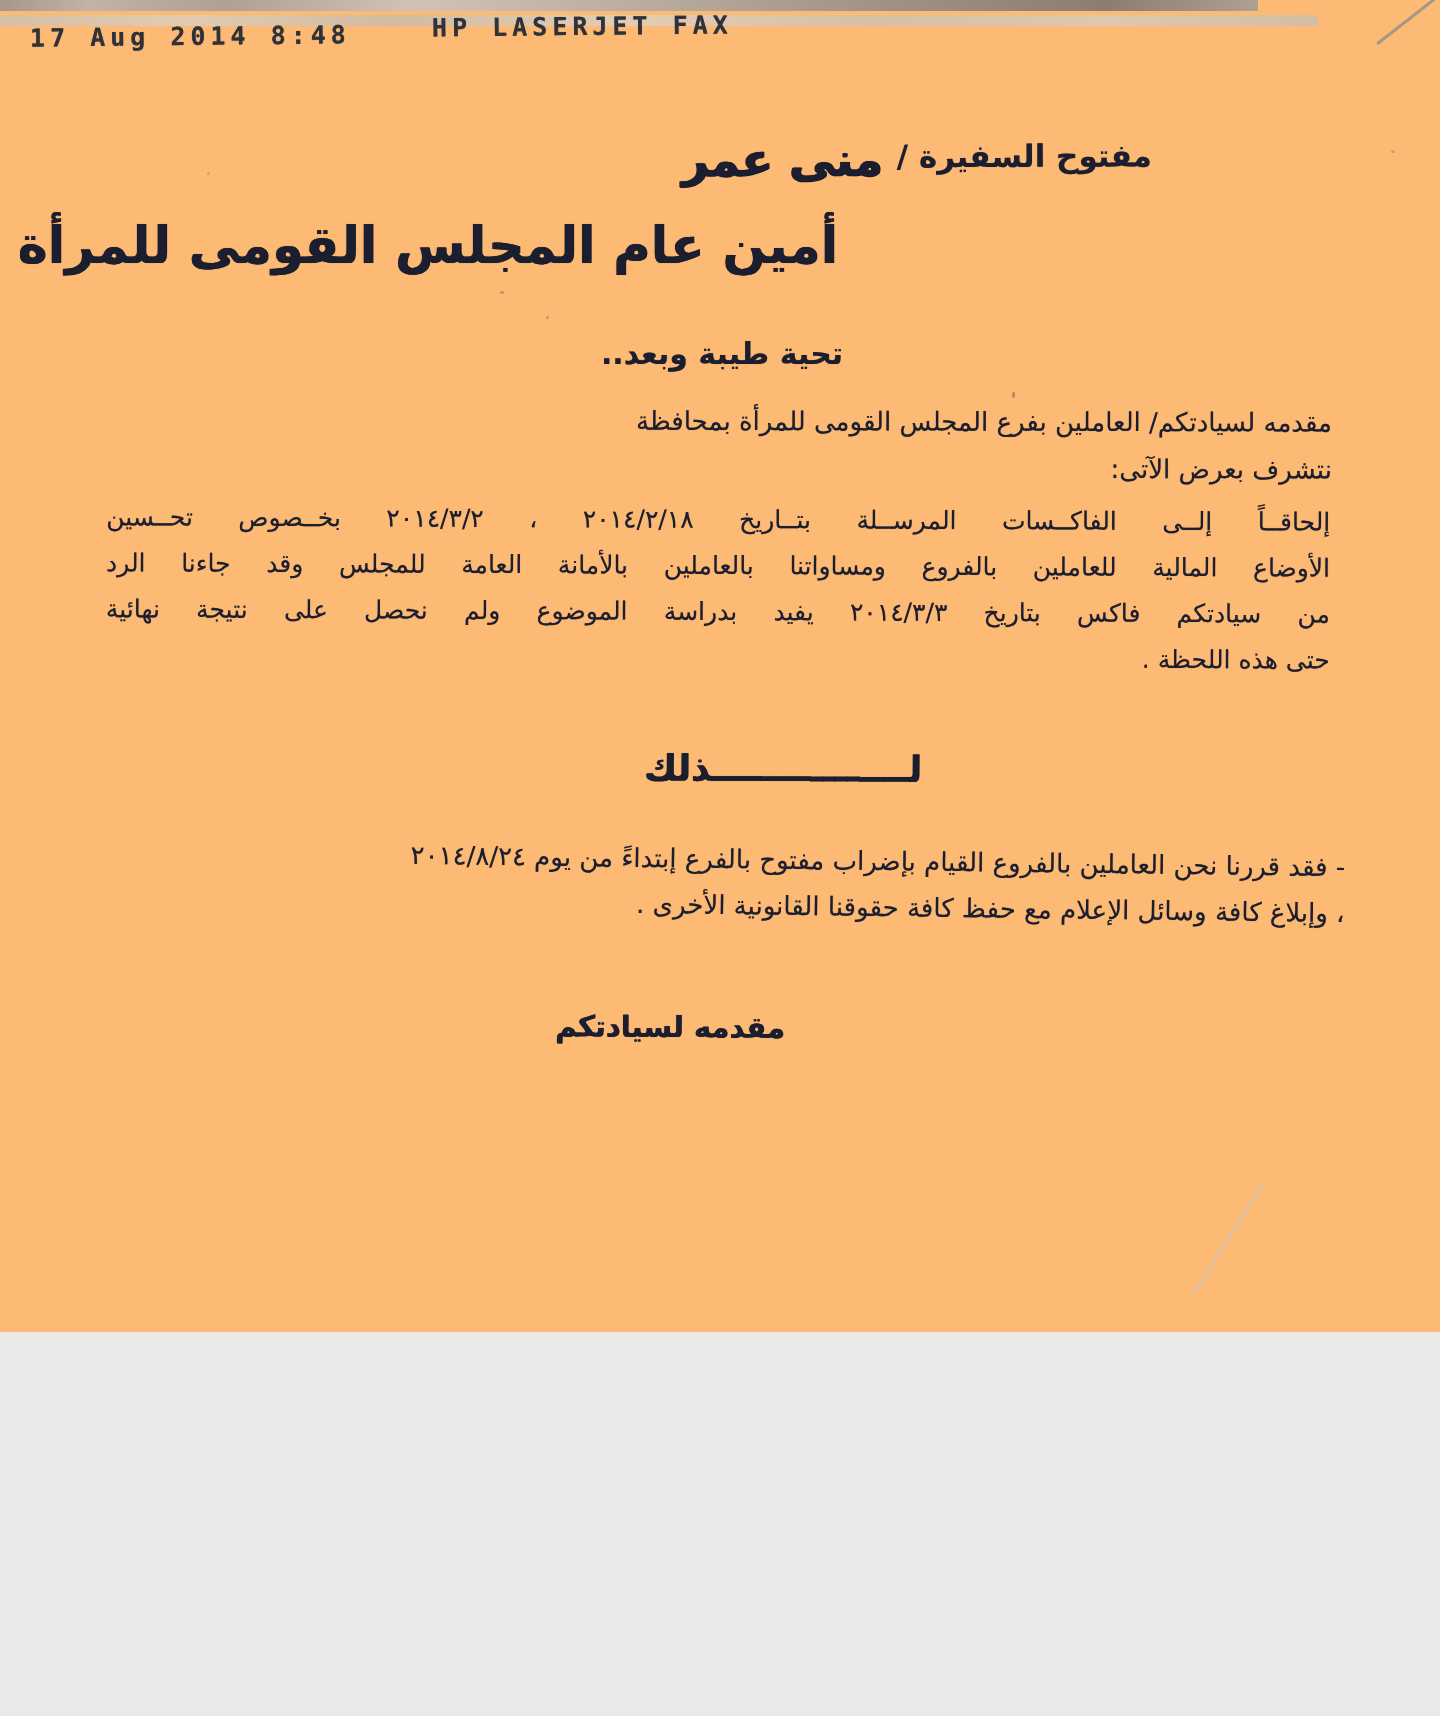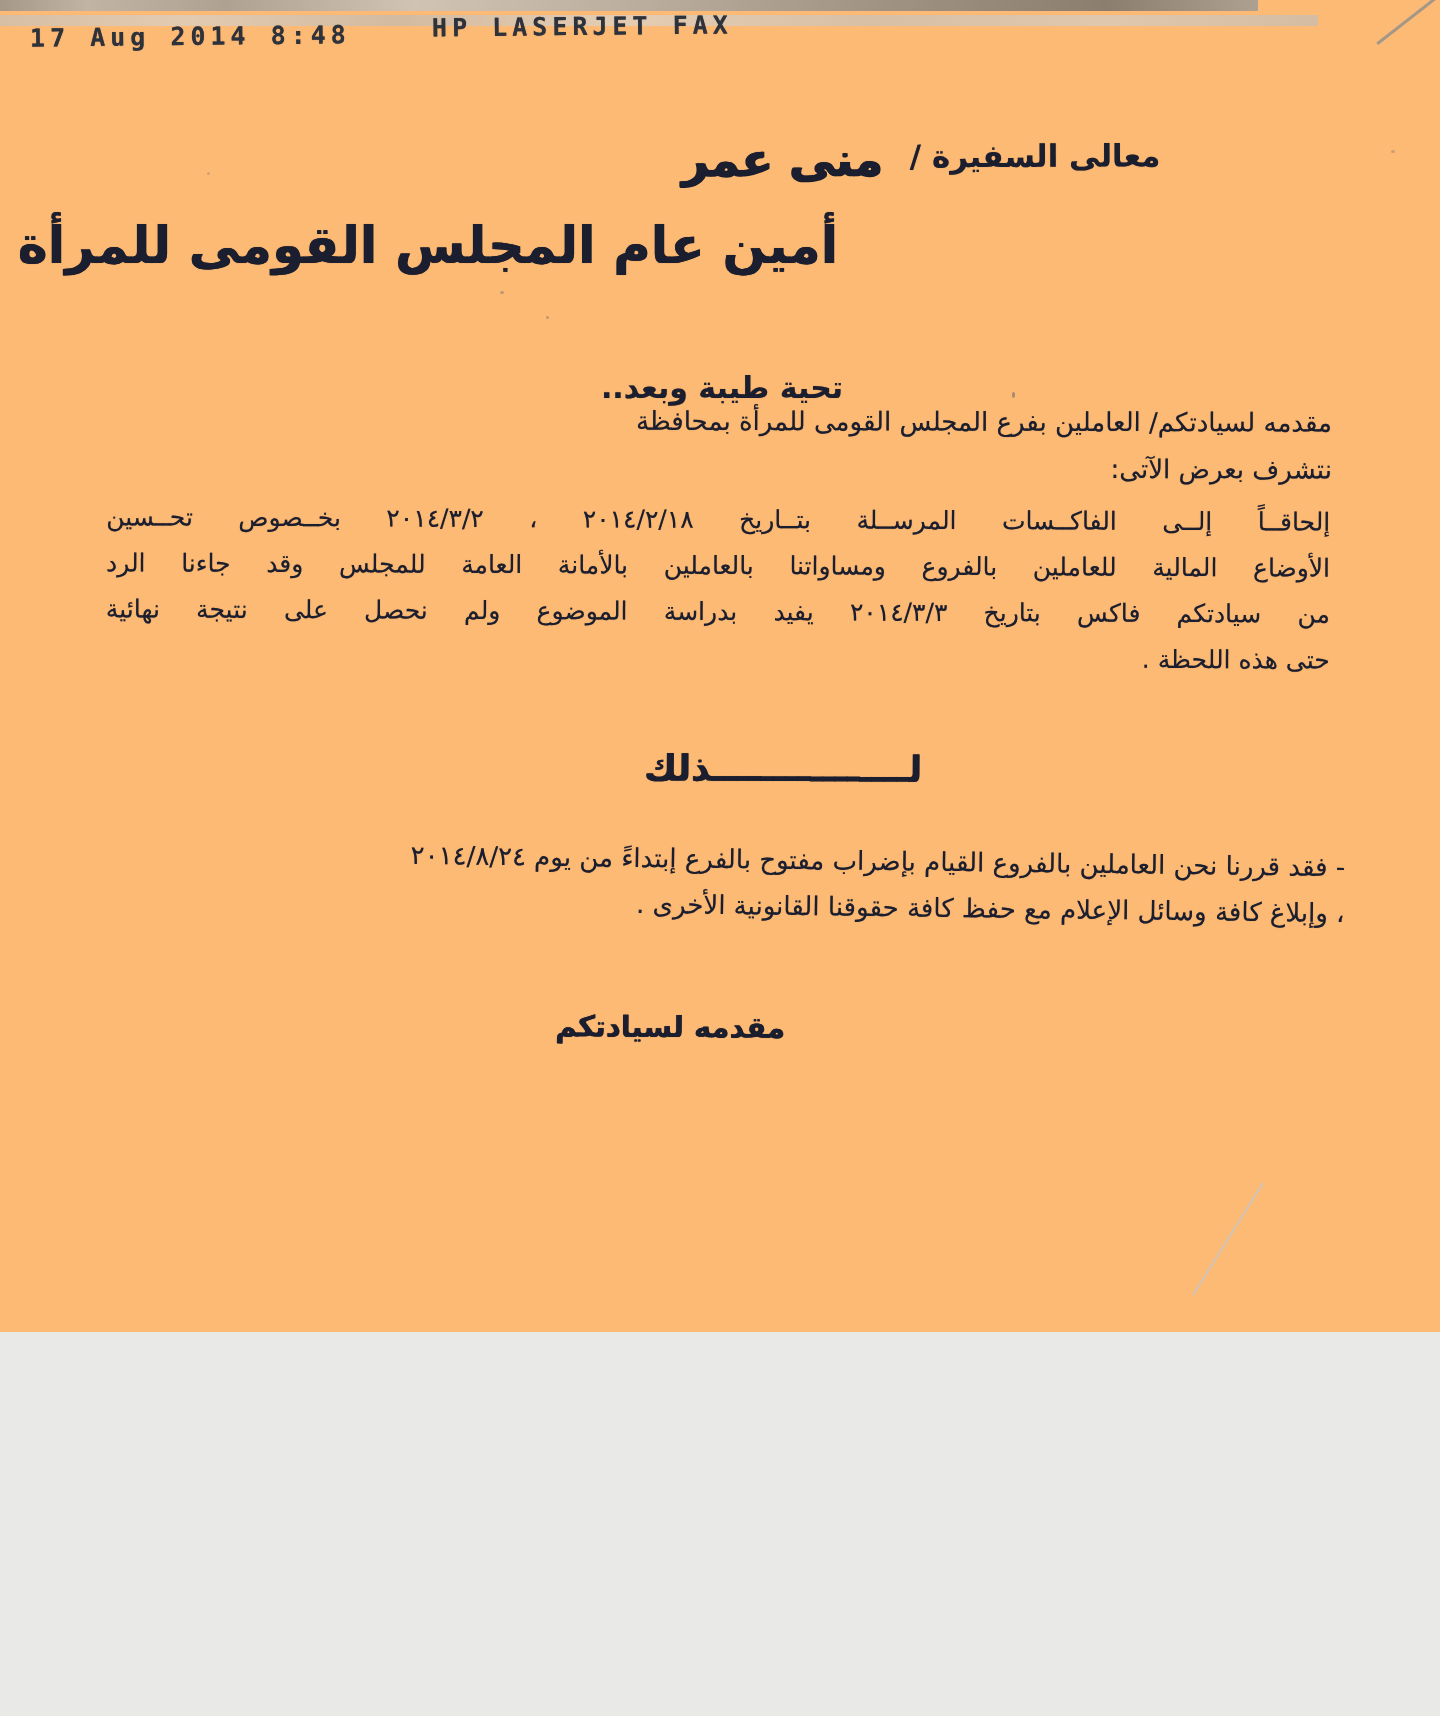--- a/index.html
+++ b/index.html
@@ -47,31 +47,31 @@
   .fax-dev{left:432px;top:12px;transform:rotate(-.6deg);}
   
   .letter{direction:rtl;color:#1b1e2e;}
   .letter *{text-shadow:0 0 .7px rgba(25,28,46,.55);}
   .addressee{
     position:absolute;top:132px;right:138px;width:620px;
     text-align:left;white-space:nowrap;transform:rotate(-.2deg);
   }
   .addr-prefix{font-size:31px;font-weight:bold;vertical-align:8px;}
   .addr-name{
-    font-size:46px;font-weight:bold;letter-spacing:1px;margin-right:22px;
+    font-size:46px;font-weight:bold;letter-spacing:1px;margin-right:9px;
     text-shadow:1.2px 0 0 currentColor,-.7px 0 0 currentColor,0 .7px 0 currentColor,0 0 1px rgba(25,28,46,.6);
   }
   .addr-title{
     position:absolute;top:216px;left:228px;width:610px;
     font-size:51px;font-weight:bold;text-align:center;white-space:nowrap;
     text-shadow:.6px 0 0 currentColor,0 0 .8px rgba(25,28,46,.6);
   }
   .salutation{
     position:absolute;top:336px;left:552px;width:340px;
-    font-size:30px;font-weight:bold;text-align:center;white-space:nowrap;margin-top:34px;
+    font-size:30px;font-weight:bold;text-align:center;white-space:nowrap;
   }
   .intro{
     position:absolute;top:398px;right:108px;width:1232px;
     font-size:26px;line-height:47px;text-align:right;transform:rotate(.15deg);
   }
   .body-par{
     position:absolute;top:497px;right:110px;width:1224px;
     font-size:25px;line-height:46px;text-align:right;transform:rotate(.25deg);
   }
   .body-par .stretch{
@@ -111,21 +111,21 @@
   <div class="speck s5"></div>
 
   <div class="fax-header">
     <span class="fax-ts">17 Aug 2014 8:48</span>
     <span class="fax-dev">HP LASERJET FAX</span>
   </div>
 
   <div class="letter">
 
     <div class="addressee">
-      <span class="addr-prefix">معالى السفيرة /</span>
+      <span class="addr-prefix">مفتوح السفيرة /</span>
       <span class="addr-name">منى عمر</span>
     </div>
 
     <div class="addr-title">أمين عام المجلس القومى للمرأة</div>
 
     <div class="salutation">تحية طيبة وبعد..</div>
 
     <div class="intro">
       <div>مقدمه لسيادتكم/ العاملين بفرع المجلس القومى للمرأة بمحافظة</div>
       <div>نتشرف بعرض الآتى:</div>

